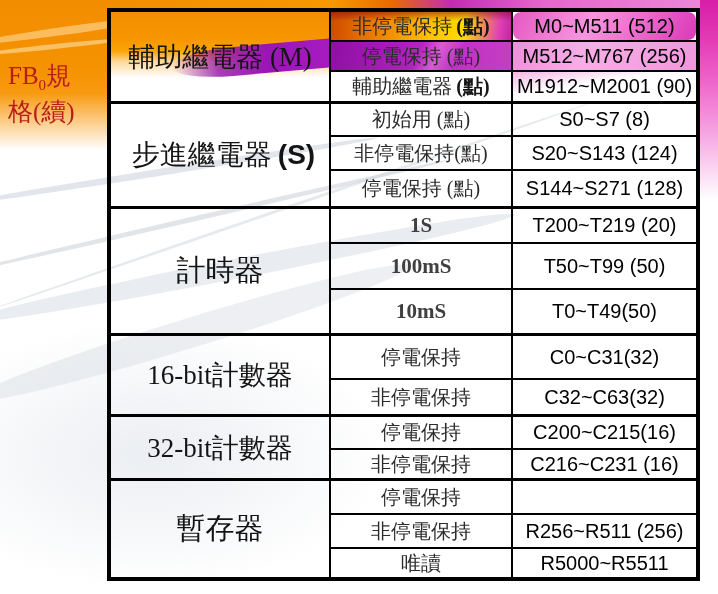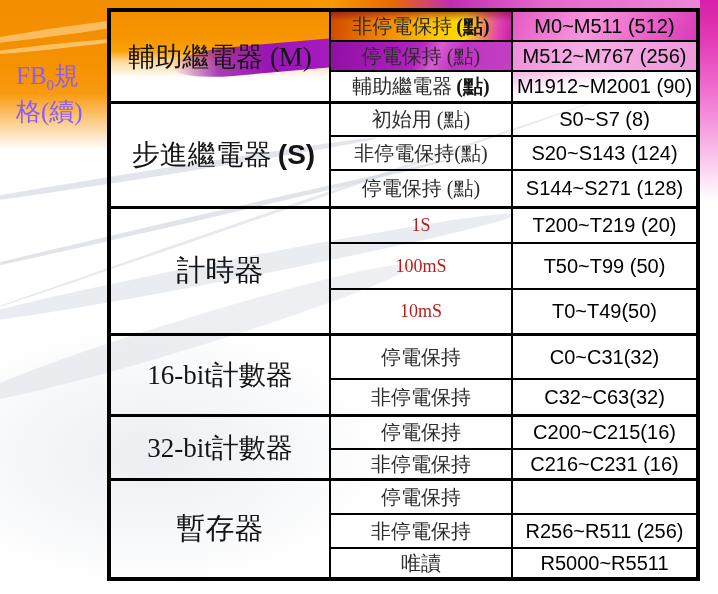--- a/index.html
+++ b/index.html
@@ -30,22 +30,22 @@
   .r2{left:-60px;top:215px;width:520px;height:5px;background:rgba(196,203,214,0.5);transform:rotate(-13deg);}
   .r3{left:-40px;top:258px;width:560px;height:20px;background:rgba(193,200,212,0.35);transform:rotate(-11deg);}
   .r4{left:-40px;top:318px;width:460px;height:30px;background:rgba(198,205,216,0.32);transform:rotate(-17deg);}
   .r5{left:-30px;top:205px;width:640px;height:3px;background:rgba(210,216,224,0.55);transform:rotate(-19deg);}
   .haze{
     position:absolute;left:-90px;top:320px;width:480px;height:270px;
     background:radial-gradient(ellipse at center,rgba(203,210,221,0.38) 0%,rgba(255,255,255,0) 70%);
   }
   
   .fb-title{
-    position:absolute;left:16px;top:58px;z-index:2;width:100px;
-    font-size:25px;line-height:36px;color:#8b5cf6;
+    position:absolute;left:8px;top:58px;z-index:2;width:100px;
+    font-size:25px;line-height:36px;color:#b91c1c;
     font-family:"Liberation Serif", serif;
   }
   .fb-title sub{font-size:15px;line-height:0;}
   
   .tbl{
     position:absolute;left:107px;top:8px;width:593px;height:573px;z-index:1;
     border:4px solid #000;box-sizing:border-box;
     display:flex;flex-direction:column;
   }
   .section{display:flex;box-sizing:border-box;}
@@ -72,21 +72,21 @@
   .row{display:flex;box-sizing:border-box;}
   .bt{border-top:2px solid #000;}
   .cell{
     display:flex;align-items:center;justify-content:center;
     box-sizing:border-box;overflow:hidden;
   }
   .sub{flex:0 0 182px;border-right:2px solid #000;
     font-size:20px;color:#2b2b2b;font-family:"Liberation Serif", serif;white-space:nowrap;}
   .val{flex:1;font-family:"Liberation Sans", sans-serif;font-size:20px;color:#000;white-space:nowrap;}
   .bsuf{font-weight:bold;margin-left:4px;color:#161616;}
-  .timer{font-weight:normal;font-size:18px;color:#b91c1c;}
+  .timer{font-weight:bold;font-size:21px;color:#404040;}
   
   .cat-m{
     background:
       linear-gradient(to bottom,#f28e00 0%,#f79600 30%,#fba408 44%,rgba(253,186,80,0.55) 56%,rgba(255,255,255,0) 74%);
   }
   .m-swoosh{
     position:absolute;left:28%;top:37%;width:76%;height:33%;z-index:1;
     background:linear-gradient(to right,rgba(146,18,168,0) 0%,rgba(146,18,168,0.8) 28%,#9915b5 58%,#a81cc2 100%);
     transform:skewY(-5deg);
     border-radius:45% 0 0 45% / 60% 0 0 60%;
@@ -96,20 +96,21 @@
       linear-gradient(to bottom,rgba(120,0,30,0.5) 0%,rgba(120,0,30,0) 32%),
       linear-gradient(97deg,#cf4a00 0%,#f08200 28%,#ffc100 55%,#ffdc00 74%,#e13fb4 93%,#c7229f 100%);
   }
   .bgA2s{
     background:
       linear-gradient(115deg,rgba(255,255,255,0) 48%,rgba(255,150,230,0.45) 58%,rgba(255,255,255,0) 70%),
       linear-gradient(97deg,#8f10a2 0%,#aa1cba 35%,#c133c6 72%,#c33fc0 100%);
   }
   .bgA1v{
     background:linear-gradient(115deg,#e458c2 0%,#f07ad2 22%,#f795de 42%,#ef74d0 62%,#e14cc0 88%,#d83bb8 100%);
+    border-radius:8px;
   }
   .bgA2v{
     background:linear-gradient(110deg,#ee90da 0%,#f6aee6 40%,#f2a2e0 70%,#ef97dc 100%);
   }
   .bgA3v{
     background:linear-gradient(to bottom right,rgba(240,160,220,0.75) 0%,rgba(255,255,255,0) 42%);
   }
 </style>
 </head>
 <body>

